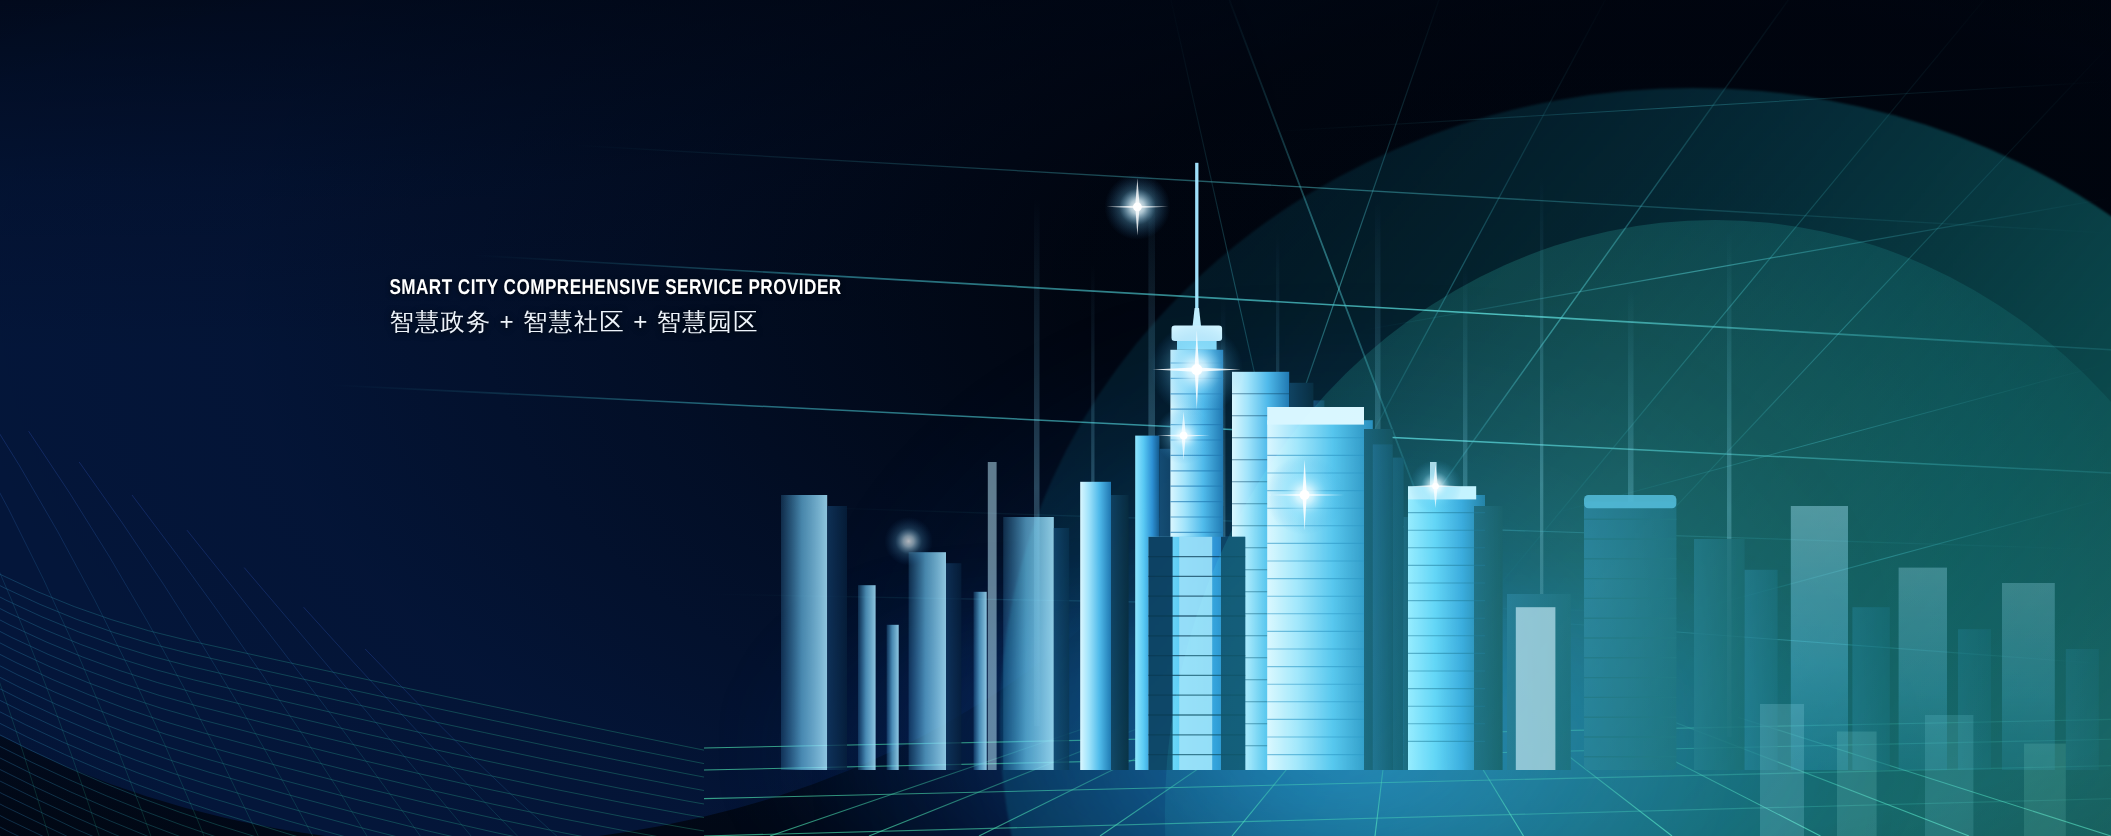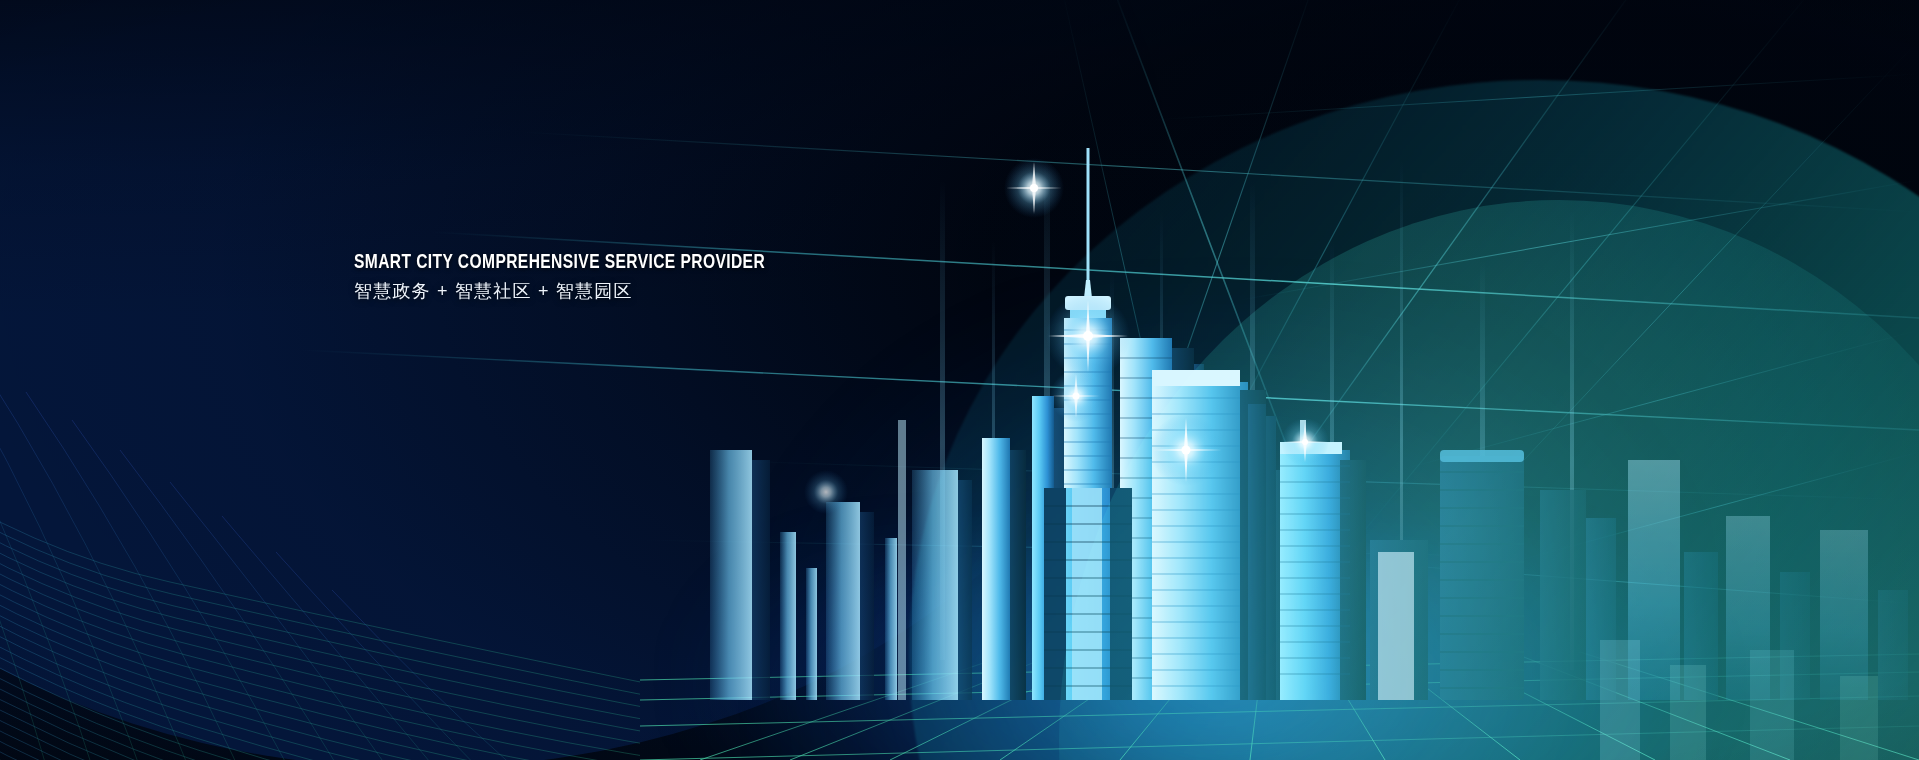--- a/index.html
+++ b/index.html
@@ -128,21 +128,21 @@
     font-size:55px;
     font-weight:bold;
     letter-spacing:3px;
     color:#37d79a;
     white-space:nowrap;
     line-height:1.08;
     margin:0 0 12px 0;
     text-shadow:0 0 22px rgba(40,200,140,.38), 0 2px 10px rgba(0,0,0,.55);
   }
   #subline{
-    font-size:18px;
+    font-size:22px;
     color:#eef4fb;
     letter-spacing:1.2px;
     white-space:nowrap;
     line-height:1;
     margin:0;
     text-shadow:0 1px 6px rgba(0,0,0,.8);
   }
 </style>
 </head>
 <body>

